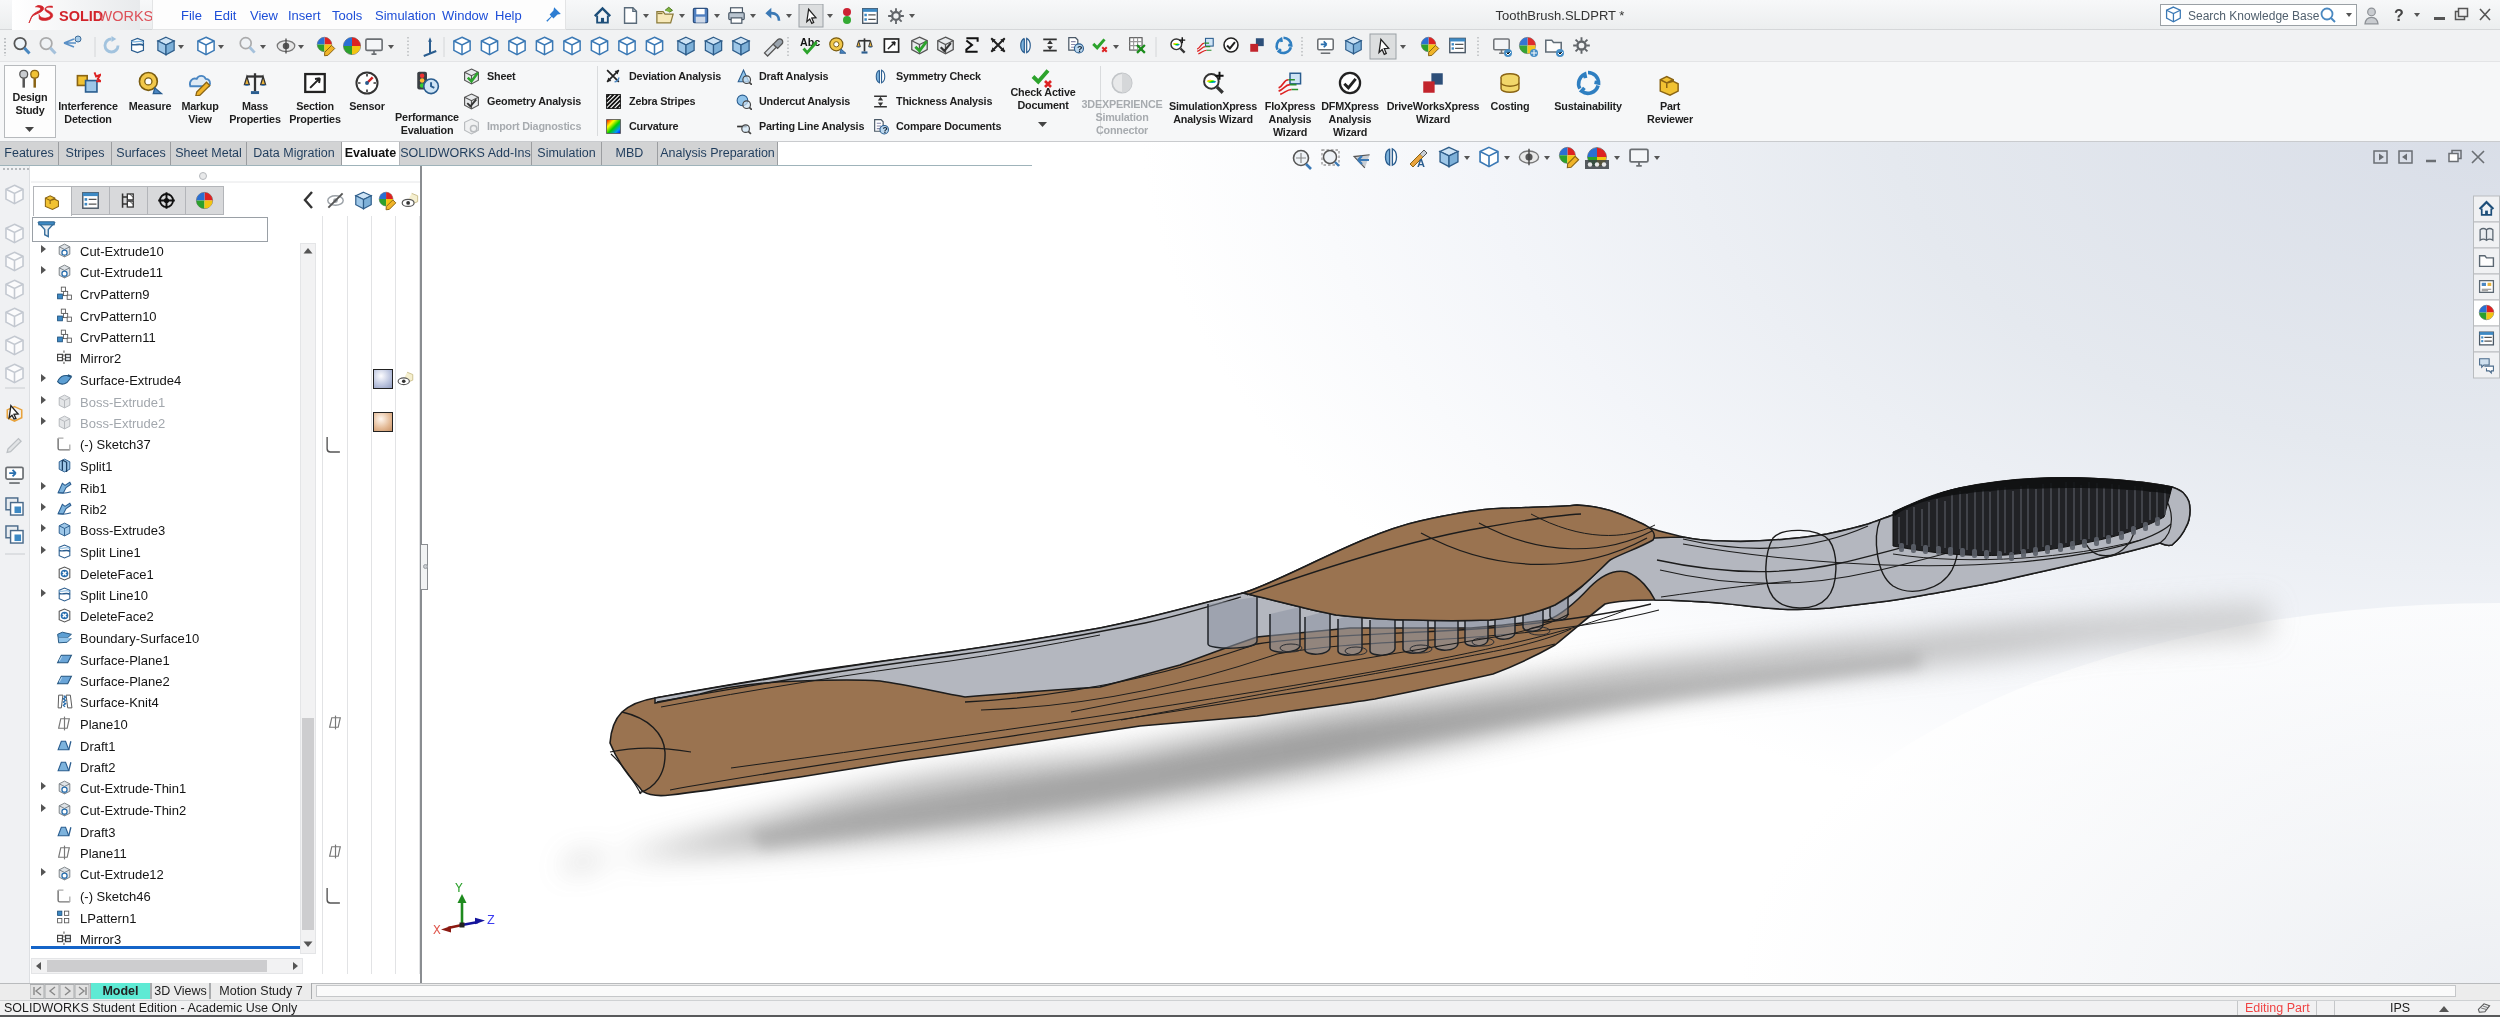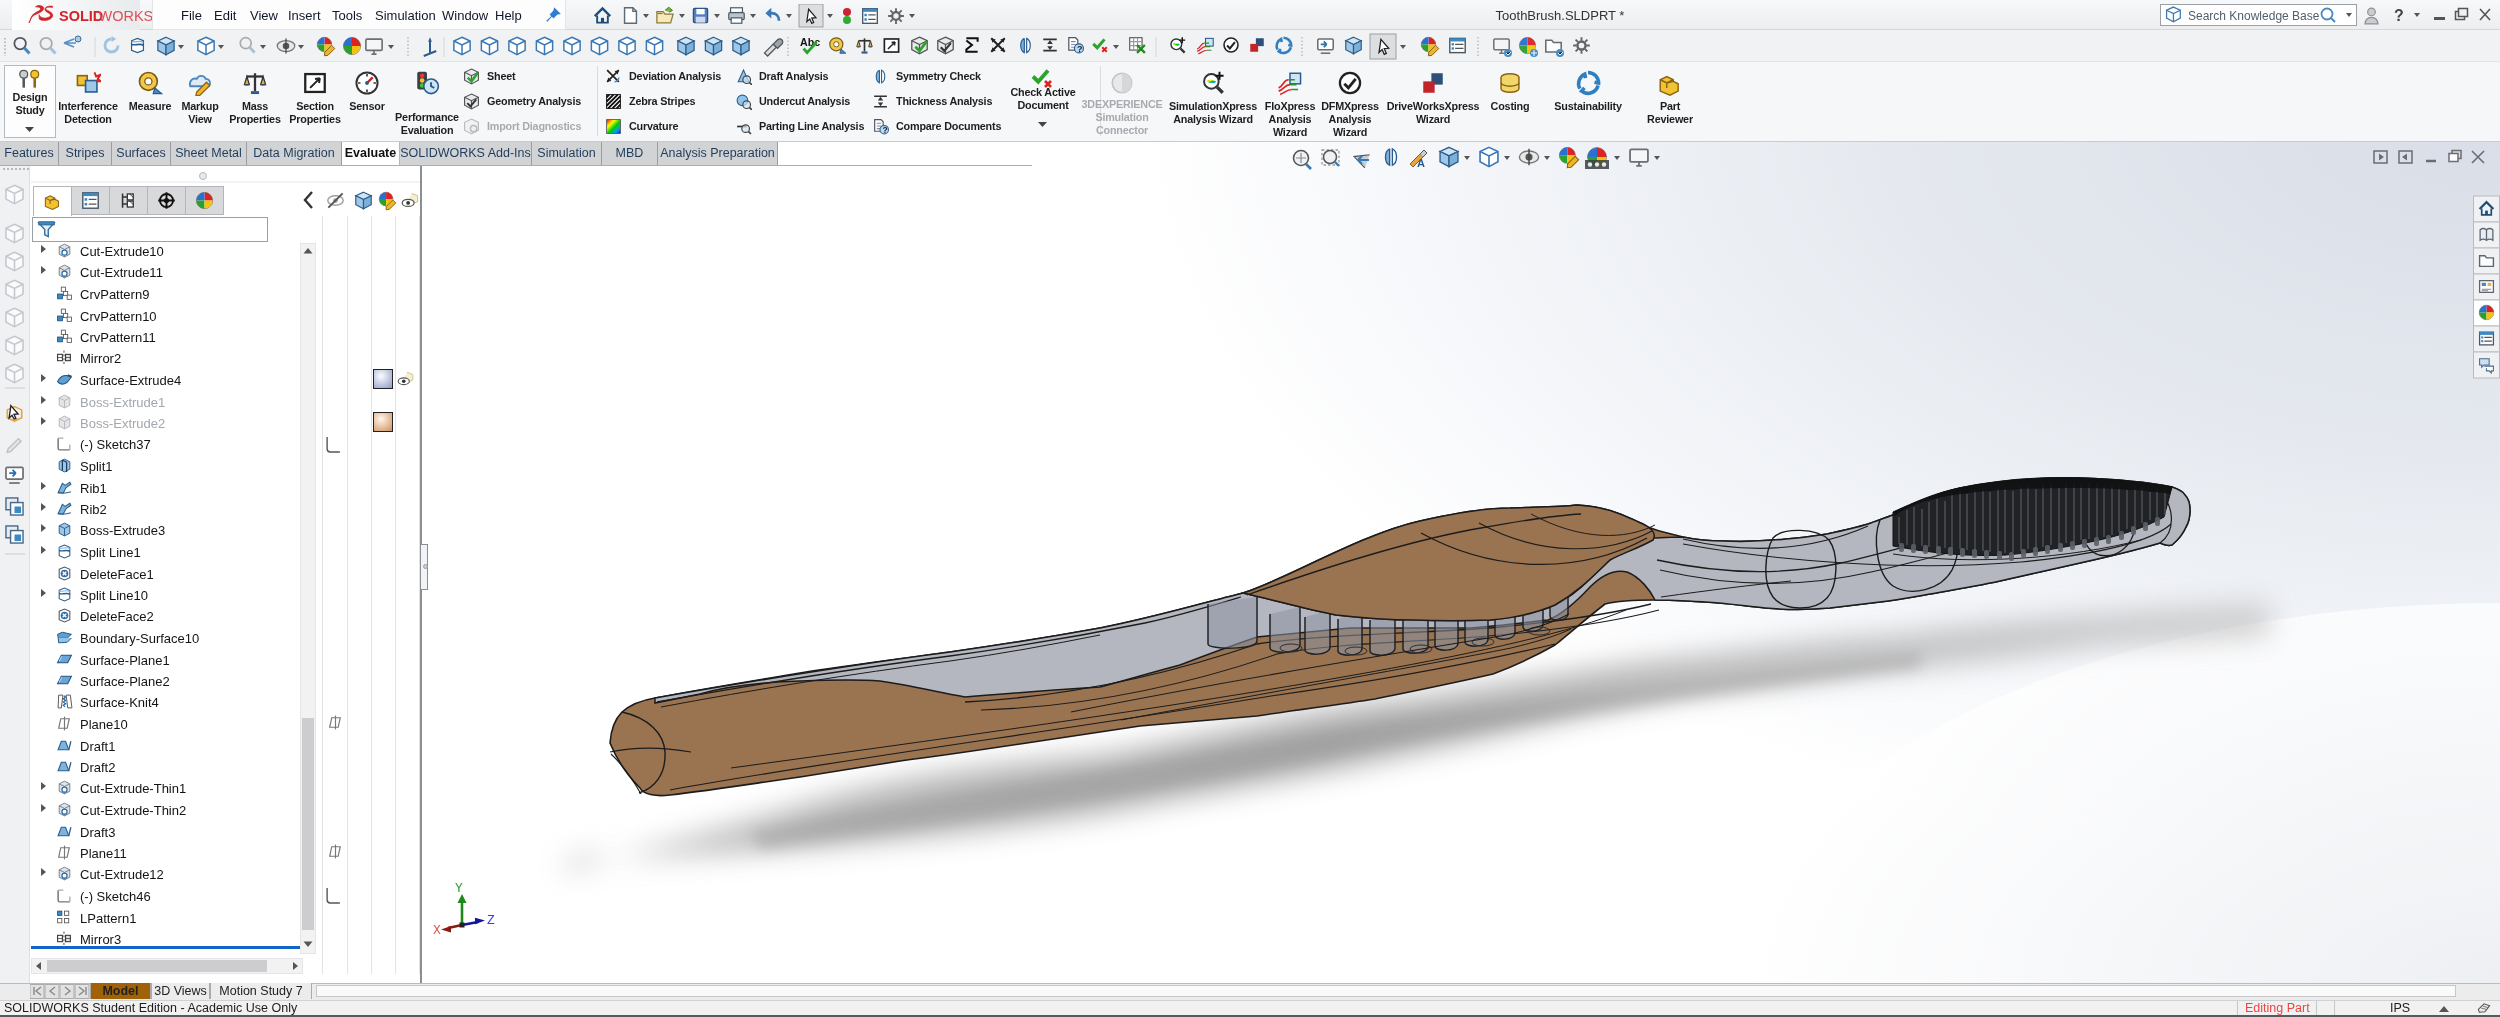--- a/index.html
+++ b/index.html
@@ -1,20 +1,20 @@
 <!DOCTYPE html>
 <html><head><meta charset="utf-8">
 <style>
 *{margin:0;padding:0;box-sizing:border-box}
 body{font-family:"Liberation Sans",sans-serif;}
 #app{position:relative;width:2500px;height:1017px;overflow:hidden;background:#fff;font-family:"Liberation Sans",sans-serif}
 .abs{position:absolute}
 .titlebar{left:0;top:0;width:2500px;height:30px;background:linear-gradient(#f7f8f9,#eceeef);border-bottom:1px solid #d5d7d9}
 .menus{left:152px;top:0;width:414px;height:30px;background:#fdfdfd;border:1px solid #e3e4e5;border-top:none}
-.menu{position:absolute;top:8px;font-size:13px;color:#0f172a}
+.menu{position:absolute;top:8px;font-size:13px;color:#1d4ed8}
 .logo{left:12px;top:0;width:128px;height:30px;background:linear-gradient(90deg,#ffffff,#e8eaec)}
 .title{left:1400px;top:8px;width:320px;text-align:center;font-size:13px;color:#333}
 .sbox{left:2160px;top:4px;width:197px;height:22px;background:#fff;border:1px solid #9aa0a5}
 .row2{left:0;top:30px;width:2500px;height:32px;background:#f1f2f3;border-bottom:1px solid #e3e4e6}
 .ribbon{left:0;top:62px;width:2500px;height:80px;background:#f6f7f8;border-bottom:1px solid #c9cbce}
 .rlab{position:absolute;font-size:10.8px;font-weight:bold;letter-spacing:-0.2px;color:#1e1e1e;text-align:center;line-height:13px;white-space:nowrap}
 .rrow{position:absolute;font-size:10.8px;font-weight:bold;letter-spacing:-0.2px;color:#1e1e1e;white-space:nowrap}
 .rsep{position:absolute;top:4px;width:1px;height:70px;background:#d9dbdd}
 .gray{color:#a7abaf !important}
 .tabrow{left:0;top:142px;width:778px;height:23px;background:#d6d7d8}
@@ -1299,21 +1299,21 @@
     <svg class="abs" style="left:30px;top:984px" width="60" height="15" viewBox="0 0 60 15">
       <rect x="0" y="0.5" width="14" height="14" fill="#e2e2e2" stroke="#aaacae"></rect>
       <rect x="15" y="0.5" width="14" height="14" fill="#e2e2e2" stroke="#aaacae"></rect>
       <rect x="30" y="0.5" width="14" height="14" fill="#e2e2e2" stroke="#aaacae"></rect>
       <rect x="45" y="0.5" width="14" height="14" fill="#e2e2e2" stroke="#aaacae"></rect>
       <path d="M4 3v8M11 3 6 7l5 4" fill="none" stroke="#888" stroke-width="1.4"></path>
       <path d="M25 3l-5 4 5 4" fill="none" stroke="#888" stroke-width="1.4"></path>
       <path d="M35 3l5 4-5 4" fill="none" stroke="#888" stroke-width="1.4"></path>
       <path d="M56 3v8M49 3l5 4-5 4" fill="none" stroke="#888" stroke-width="1.4"></path>
     </svg>
-    <div class="btab" style="left:90px;width:61px;background:#a16207;font-weight:bold;border-left:1px solid #a9abad">Model</div>
+    <div class="btab" style="left:90px;width:61px;background:#5eead4;font-weight:bold;border-left:1px solid #a9abad">Model</div>
     <div class="btab" style="left:151px;width:59px;background:#ececec;font-weight:normal;border-left:1px solid #a9abad">3D Views</div>
     <div class="btab" style="left:210px;width:102px;background:#ececec;font-weight:normal;border-left:1px solid #a9abad">Motion Study 7</div>
     <div class="abs" style="left:316px;top:985px;width:2140px;height:12px;background:#fafafa;border:1px solid #c5c7c9"></div>
     <div class="abs statusbar"></div>
     <div class="abs" style="left:4px;top:1001px;font-size:12.5px;color:#1c1c1c">SOLIDWORKS Student Edition - Academic Use Only</div>
     <div class="abs" style="left:2237px;top:1001px;width:1px;height:15px;background:#c5c7c9"></div>
     <div class="abs" style="left:2245px;top:1001px;font-size:12.5px;color:#ef4444">Editing Part</div>
     <div class="abs" style="left:2316px;top:1001px;width:1px;height:15px;background:#c5c7c9"></div>
     <div class="abs" style="left:2334px;top:1001px;width:1px;height:15px;background:#c5c7c9"></div>
     <div class="abs" style="left:2390px;top:1001px;font-size:12.5px;color:#1c1c1c">IPS</div>

